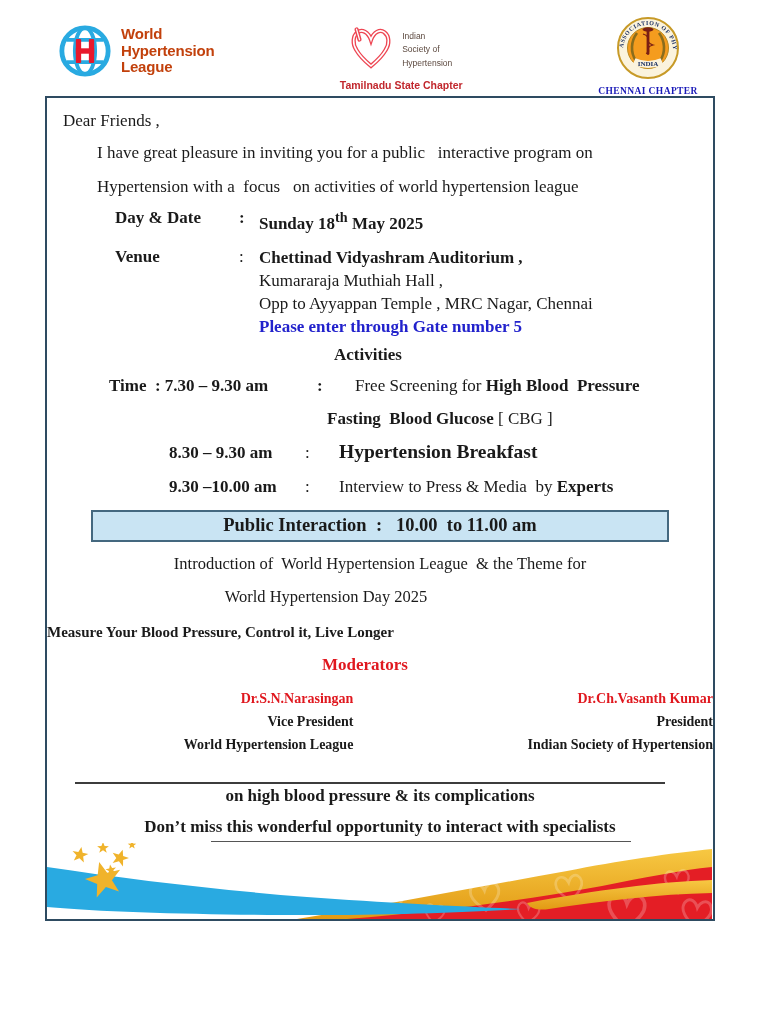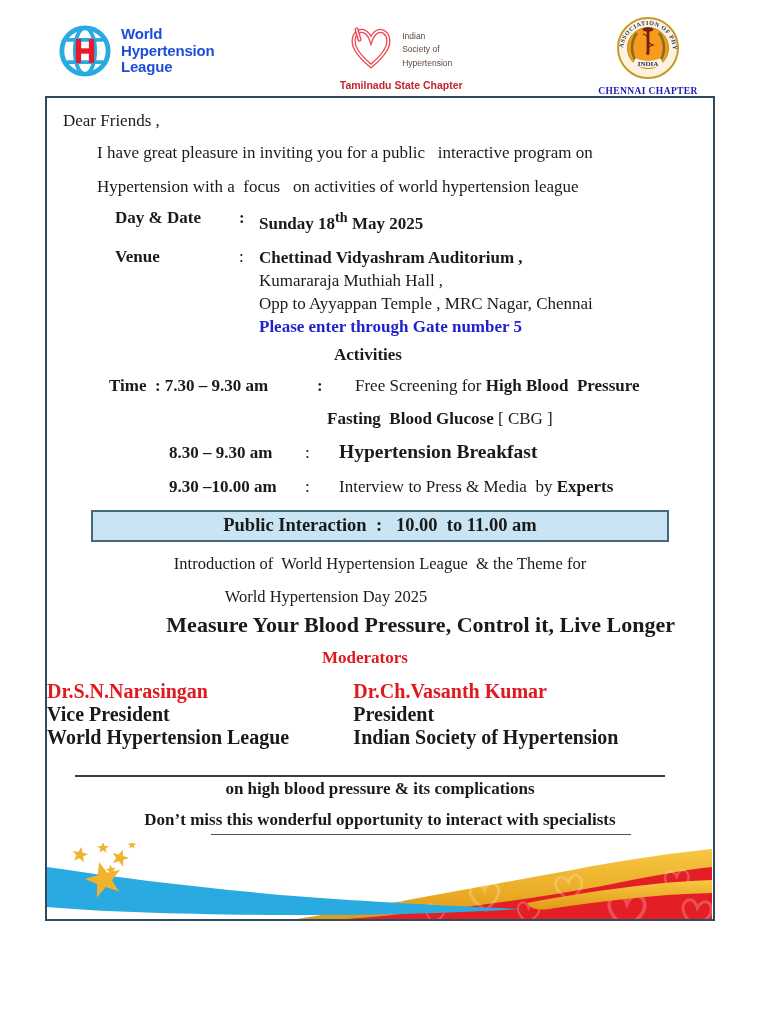--- a/index.html
+++ b/index.html
@@ -1,21 +1,21 @@
 <!DOCTYPE html>
 <html><head>
 <meta charset="utf-8">
 <style>
   html,body{margin:0;padding:0;background:#fff;}
   body{width:760px;height:1024px;position:relative;font-family:"Liberation Serif","DejaVu Serif",serif;color:#1a1a1a;overflow:hidden;}
   .pre{white-space:pre-wrap;}
   
   .header{height:96px;display:flex;justify-content:space-between;align-items:flex-start;padding:14px 52px 0 58px;box-sizing:border-box;}
   .whl{display:flex;align-items:center;gap:9px;margin-top:10px;}
-  .whl-text{font-family:"Liberation Sans","DejaVu Sans",sans-serif;font-weight:bold;font-size:15px;line-height:1.12;color:#1d4ed8;letter-spacing:-0.2px;}
+  .whl-text{font-family:"Liberation Sans","DejaVu Sans",sans-serif;font-weight:bold;font-size:15px;line-height:1.12;color:#c2410c;letter-spacing:-0.2px;}
   .ish{text-align:center;margin-top:12px;}
   .ish-top{display:flex;align-items:center;gap:10px;justify-content:center;}
   .ish-lines{font-family:"Liberation Sans","DejaVu Sans",sans-serif;font-size:8.5px;color:#5d4a40;text-align:left;line-height:1.55;}
   .ish-chapter{font-family:"Liberation Sans","DejaVu Sans",sans-serif;font-weight:bold;font-size:10.5px;color:#c1272d;margin-top:5px;}
   .api{text-align:center;margin-top:2px;width:120px;}
   .api-chapter{font-weight:bold;font-size:9.5px;color:#1a1ab8;margin-top:2px;letter-spacing:0.4px;}
   
   .mainbox{margin:0 45px;border:2px solid #2e4b61;height:825px;box-sizing:border-box;position:relative;background:#fff;}
   .fs{font-size:17px;line-height:21px;}
   .b{font-weight:bold;}
@@ -38,24 +38,24 @@
   .srow2{margin:11px 0 0 122px;align-items:baseline;}
   .srow2 .stime{width:132px;font-weight:bold;}
   .srow2 .scolon{width:34px;padding-left:4px;}
   .srow2 .sdesc{font-size:19.5px;font-weight:bold;}
   .srow3{margin:12px 0 0 122px;}
   .srow3 .stime{width:132px;font-weight:bold;}
   .srow3 .scolon{width:34px;padding-left:4px;}
   .pubbox{margin:12px 44px 0 44px;height:28px;background:#c9e4f3;border:2px solid #44687f;text-align:center;font-weight:bold;font-size:18.5px;line-height:27px;}
   .ti1{margin:11px 0 0;text-align:center;font-size:16.5px;}
   .ti2{margin:12px 108px 0 0;text-align:center;font-size:16.5px;}
-  .theme{margin:7px 38px 0 0;text-align:right;font-weight:bold;font-size:22px;line-height:22px;}
+  .theme{margin:14px 38px 0 0;text-align:left;font-weight:bold;font-size:15px;line-height:22px;}
   .mods-title{margin:11px 30px 0 0;text-align:center;font-weight:bold;font-size:17px;color:#e0181f;line-height:22px;}
   .modcols{display:flex;margin:11px 0 0;}
-  .modcol{text-align:left;line-height:23px;font-weight:bold;font-size:20px;}
+  .modcol{text-align:right;line-height:23px;font-weight:bold;font-size:14px;}
   .modcol.left{width:46%;}
   .modcol.right{width:54%;}
   .mod-name{color:#e0181f;}
   .hrule{margin:26px 48px 0 28px;border-top:2px solid #3c3c3c;height:0;}
   .closing{text-align:center;font-weight:bold;font-size:17px;line-height:22px;}
   .closing1{margin:9px 0 0;}
   .closing2{margin:1px 0 0;}
   .underline2{margin:3px 0 0 164px;width:420px;border-top:1.5px solid #555;height:0;}
   .waves{position:absolute;left:0;right:0;bottom:0;height:76px;display:block;}
 </style>

